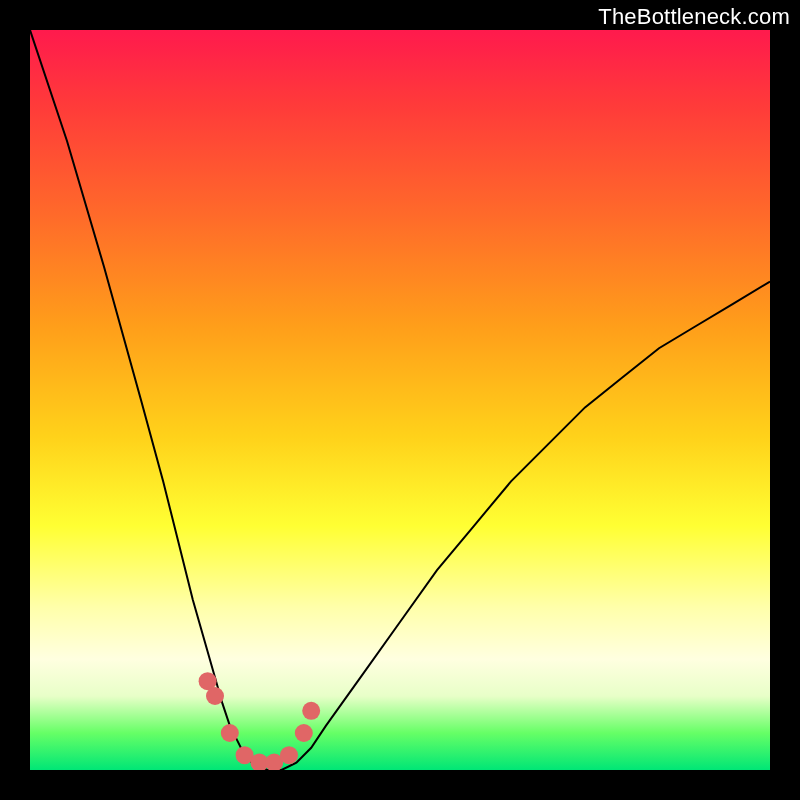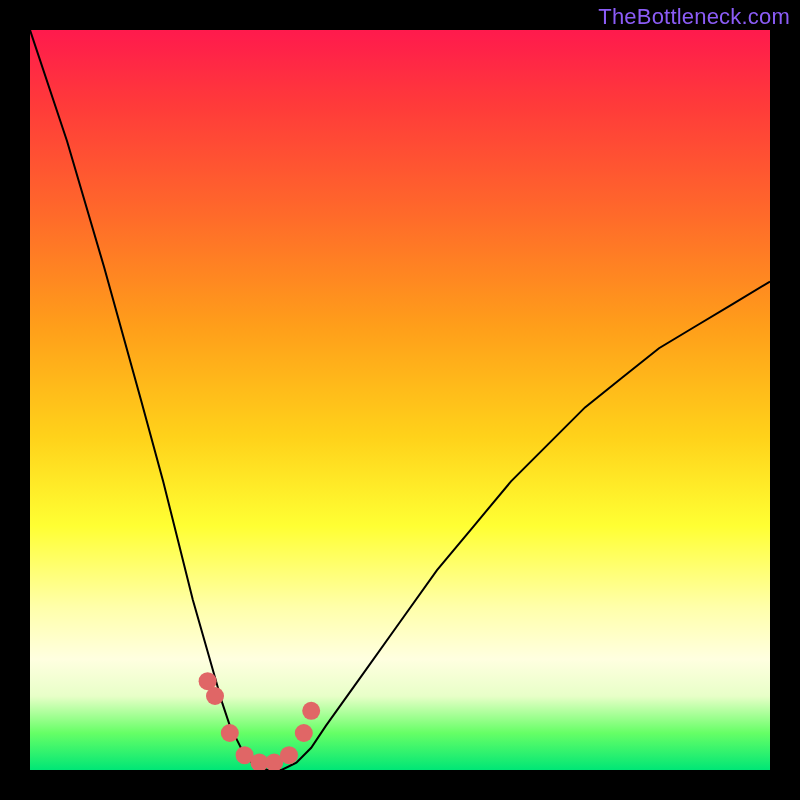--- a/index.html
+++ b/index.html
@@ -43,21 +43,21 @@
     left: 0;
     top: 0;
     width: 740px;
     height: 740px;
     pointer-events: none;
   }
   .attribution {
     position: absolute;
     top: 4px;
     right: 10px;
-    color: #8b5cf6;
+    color: #ffffff;
     font-size: 22px;
     font-weight: 500;
     letter-spacing: 0.2px;
     user-select: none;
   }
 </style>
 </head>
 <body>
 
 <div class="frame">

